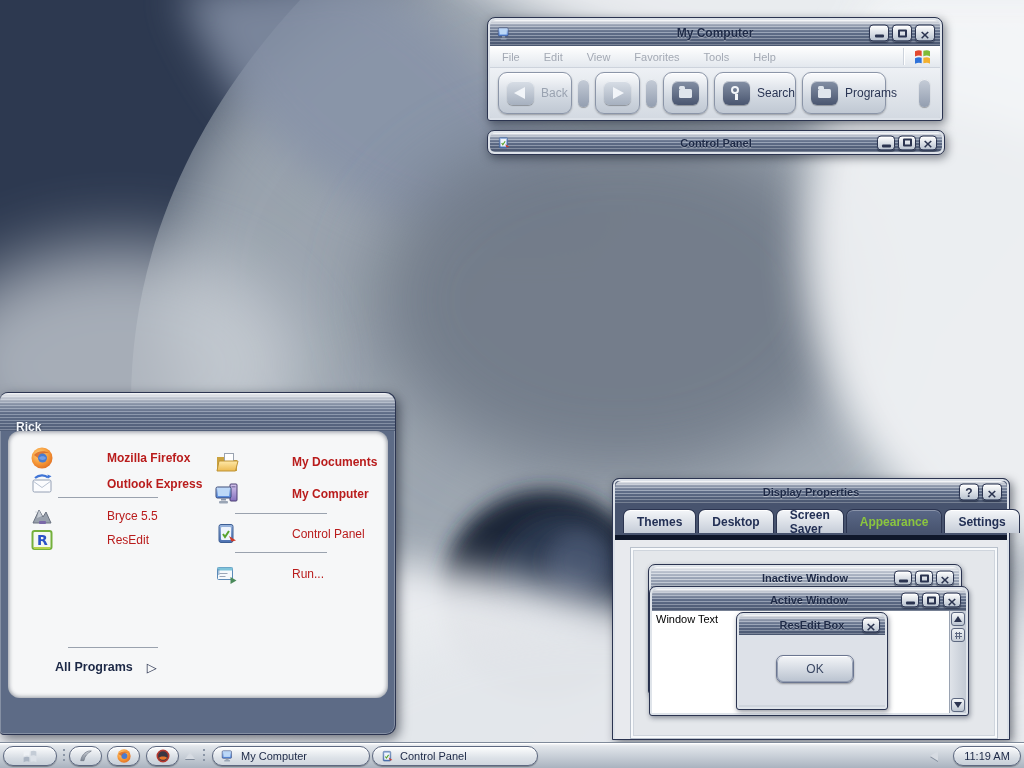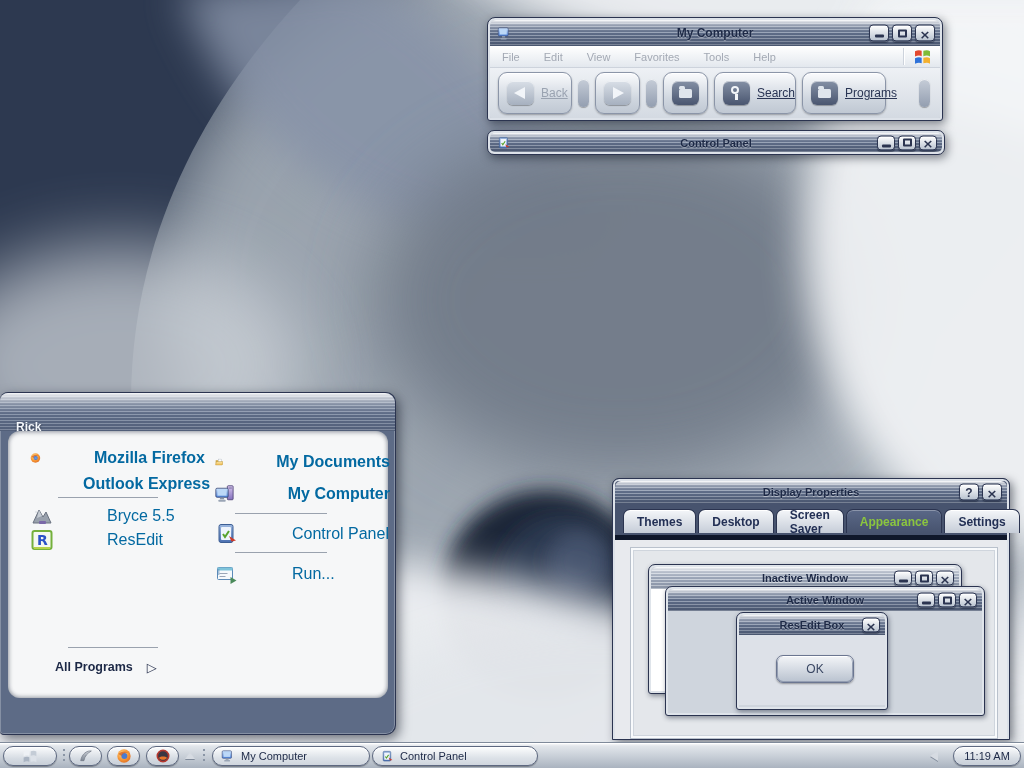--- a/index.html
+++ b/index.html
@@ -53,42 +53,42 @@
   .icon-box.silver { background:linear-gradient(#d9dfe7,#a6b0bf); }
   .icon-box.dark { background:linear-gradient(#8490a5,#4a5670); }
   .arrow-l { position:absolute; left:7px; top:6px; width:0; height:0;
              border-top:6px solid transparent; border-bottom:6px solid transparent; border-right:11px solid #f2f5f9; }
   .arrow-r { position:absolute; left:9px; top:6px; width:0; height:0;
              border-top:6px solid transparent; border-bottom:6px solid transparent; border-left:11px solid #f2f5f9; }
   .glyph-search-mag { position:absolute; left:8px; top:5px; width:8px; height:8px; border:2px solid #f2f5f9; border-radius:50%; }
   .glyph-search-handle { position:absolute; left:12px; top:13px; width:2.5px; height:6px; background:#f2f5f9; }
   .glyph-folder { position:absolute; left:7px; top:8px; width:13px; height:9px; background:#dfe5ec; border-radius:1.5px; }
   .glyph-folder::before { content:""; position:absolute; left:0; top:-3px; width:6px; height:3px; background:#dfe5ec; border-radius:1.5px 1.5px 0 0; }
-  .tool-label { font-size:12px; color:#2a3554;text-decoration:underline; }
+  .tool-label { font-size:12px; color:#2a3554; }
   .tool-label.dim { color:#9aa3b1; }
   .pill { width:11px; height:28px; border-radius:6px; margin-right:6px;
           background:linear-gradient(#c6cdd8,#939eb0); box-shadow: inset 0 1px 0 rgba(255,255,255,.7), 0 1px 1px rgba(0,0,0,.3); flex:0 0 auto; }
   .pill.right { position:absolute; right:10px; top:11px; margin:0; }
 
   
   #cp-window { left:487px; top:130px; width:458px; height:25px; border-radius:7px; }
   #cp-window .titlebar { height:19px; border-radius:5px; }
 
   
   #start-menu { position:absolute; left:0; top:392px; width:396px; height:343px; z-index:30;
                 background:#5d6b86; border:1px solid #2b3450; border-left:none; border-radius:8px 10px 10px 4px;
                 box-shadow: inset 0 0 0 1px rgba(255,255,255,.25), 3px 4px 12px rgba(10,15,30,.55); }
   #sm-header { position:absolute; left:0; right:0; top:0; height:38px; border-radius:8px 10px 0 0; overflow:hidden;
     background: linear-gradient(to bottom, rgba(255,255,255,.9), rgba(255,255,255,.25) 30%, rgba(255,255,255,0) 55%, rgba(18,26,46,.15)),
                 repeating-linear-gradient(to bottom, #8d99ae 0 1px, #5d6b86 1px 3px); }
   #sm-user { position:absolute; left:16px; top:7px; font-size:12px; font-weight:bold; color:#f4f7fb; text-shadow:0 1px 2px rgba(10,20,40,.85);margin-top:20px; }
   #sm-body { position:absolute; left:8px; top:38px; width:380px; height:267px; background:#f6f7f8; border-radius:12px;
              box-shadow: inset 0 1px 5px rgba(30,40,60,.4), inset 0 -1px 4px rgba(30,40,60,.3); }
   .sm-row { position:absolute; height:26px; display:flex; align-items:center; gap:9px; width:175px; }
-  .sm-row .label { font-size:16px; color:#0369a1; white-space:nowrap;padding-left:44px; }
+  .sm-row .label { font-size:12px; color:#b91c1c; white-space:nowrap;padding-left:44px; }
   .sm-row .label.bold { font-weight:bold; }
   .sm-sep { position:absolute; height:1px; background:#9aa2ae; }
   #sm-allprograms { position:absolute; left:47px; top:227px; display:flex; align-items:center; gap:14px; }
   #sm-allprograms .label { font-size:12.5px; font-weight:bold; color:#1c2846; }
   .tri-right::before { content:"▷"; font-family:"DejaVu Sans", sans-serif; font-size:13px; color:#2b3450; }
   #sm-footer { position:absolute; left:0; right:0; bottom:0; height:38px; border-radius:0 0 10px 4px; overflow:hidden;
     background: linear-gradient(to bottom, rgba(93,107,134,0) 0%, rgba(93,107,134,0) 30%, #5d6b86 78%),
                 repeating-linear-gradient(to bottom, #8d99ae 0 1px, #5d6b86 1px 3px);
     display:flex; align-items:center; justify-content:center; gap:28px; padding-left:50px; }
   .sm-foot-btn { display:flex; align-items:center; gap:8px; }
@@ -110,21 +110,21 @@
          font-size:12px; font-weight:bold; color:#233055; }
   .tab.active { background:linear-gradient(#5a6887,#47536e); color:#8bc53f; box-shadow: inset 0 1px 0 rgba(255,255,255,.3); }
   #dp-content { position:absolute; left:2px; right:2px; top:56px; bottom:0; background:#e8eaee; border-top:5px solid #0f172a; }
   #dp-preview { position:absolute; left:16px; top:8px; width:366px; height:190px; background:#e4e7eb;
                 border:2px solid #f8fafc; box-shadow:0 0 0 1px #b9c1cc, inset 0 0 0 1px #cfd5dd; }
   .pw { position:absolute; border:1px solid #2b3450; border-radius:7px 7px 3px 3px; background:#cfd5dd;
         box-shadow: inset 0 0 0 2px #dfe4ea, 1px 2px 5px rgba(20,28,48,.45); padding:2px; }
   .pw-body { position:relative; background:#fff; overflow:hidden; }
   #pw-inactive { left:15px; top:14px; width:314px; height:130px; z-index:1; }
   #pw-inactive .pw-body { height:102px; }
-  #pw-active { left:32px; top:36px; width:320px; height:130px; z-index:2; }
+  #pw-active { left:16px; top:36px; width:320px; height:130px; z-index:2; }
   #pw-active .pw-body { height:102px; }
   .pw-text { position:absolute; left:4px; top:2px; font-size:11px; color:#000; }
   .pw-scroll { position:absolute; right:0; top:0; bottom:0; width:17px;
                background:linear-gradient(to right,#dfe3e9,#c3cad4); border-left:1px solid #9aa3b2; }
   .sb-btn { position:absolute; left:1px; width:14px; height:14px; border:1px solid #5d6880; border-radius:3px;
             background:linear-gradient(#f6f8fa,#bcc5d1); display:flex; align-items:center; justify-content:center; }
   .sb-up { top:1px; } .sb-down { bottom:1px; }
   .tri-up { width:0; height:0; border-left:4px solid transparent; border-right:4px solid transparent; border-bottom:6px solid #2b3450; }
   .tri-down { width:0; height:0; border-left:4px solid transparent; border-right:4px solid transparent; border-top:6px solid #2b3450; }
   .sb-thumb { position:absolute; left:1px; top:17px; width:14px; height:14px; border:1px solid #5d6880; border-radius:3px;
@@ -476,20 +476,32 @@
                   <span class="glyph-min"></span>
                 </span>
               <span class="tb-btn sm">
                   <span class="glyph-max"></span>
                 </span>
               <span class="tb-btn sm">
                   <span class="glyph-close"></span>
                 </span>
             </span>
           </div>
+          <div class="pw-body">
+            <span class="pw-text">Window Text</span>
+            <div class="pw-scroll">
+              <span class="sb-btn sb-up">
+                  <span class="tri-up"></span>
+                </span>
+              <span class="sb-thumb"></span>
+              <span class="sb-btn sb-down">
+                  <span class="tri-down"></span>
+                </span>
+            </div>
+          </div>
         </div>
 
         <div class="pw" id="pw-msgbox">
           <div class="titlebar small">
             <span class="title sm">ResEdit Box</span>
             <span class="tb-buttons">
               <span class="tb-btn sm">
                   <span class="glyph-close"></span>
                 </span>
             </span>

